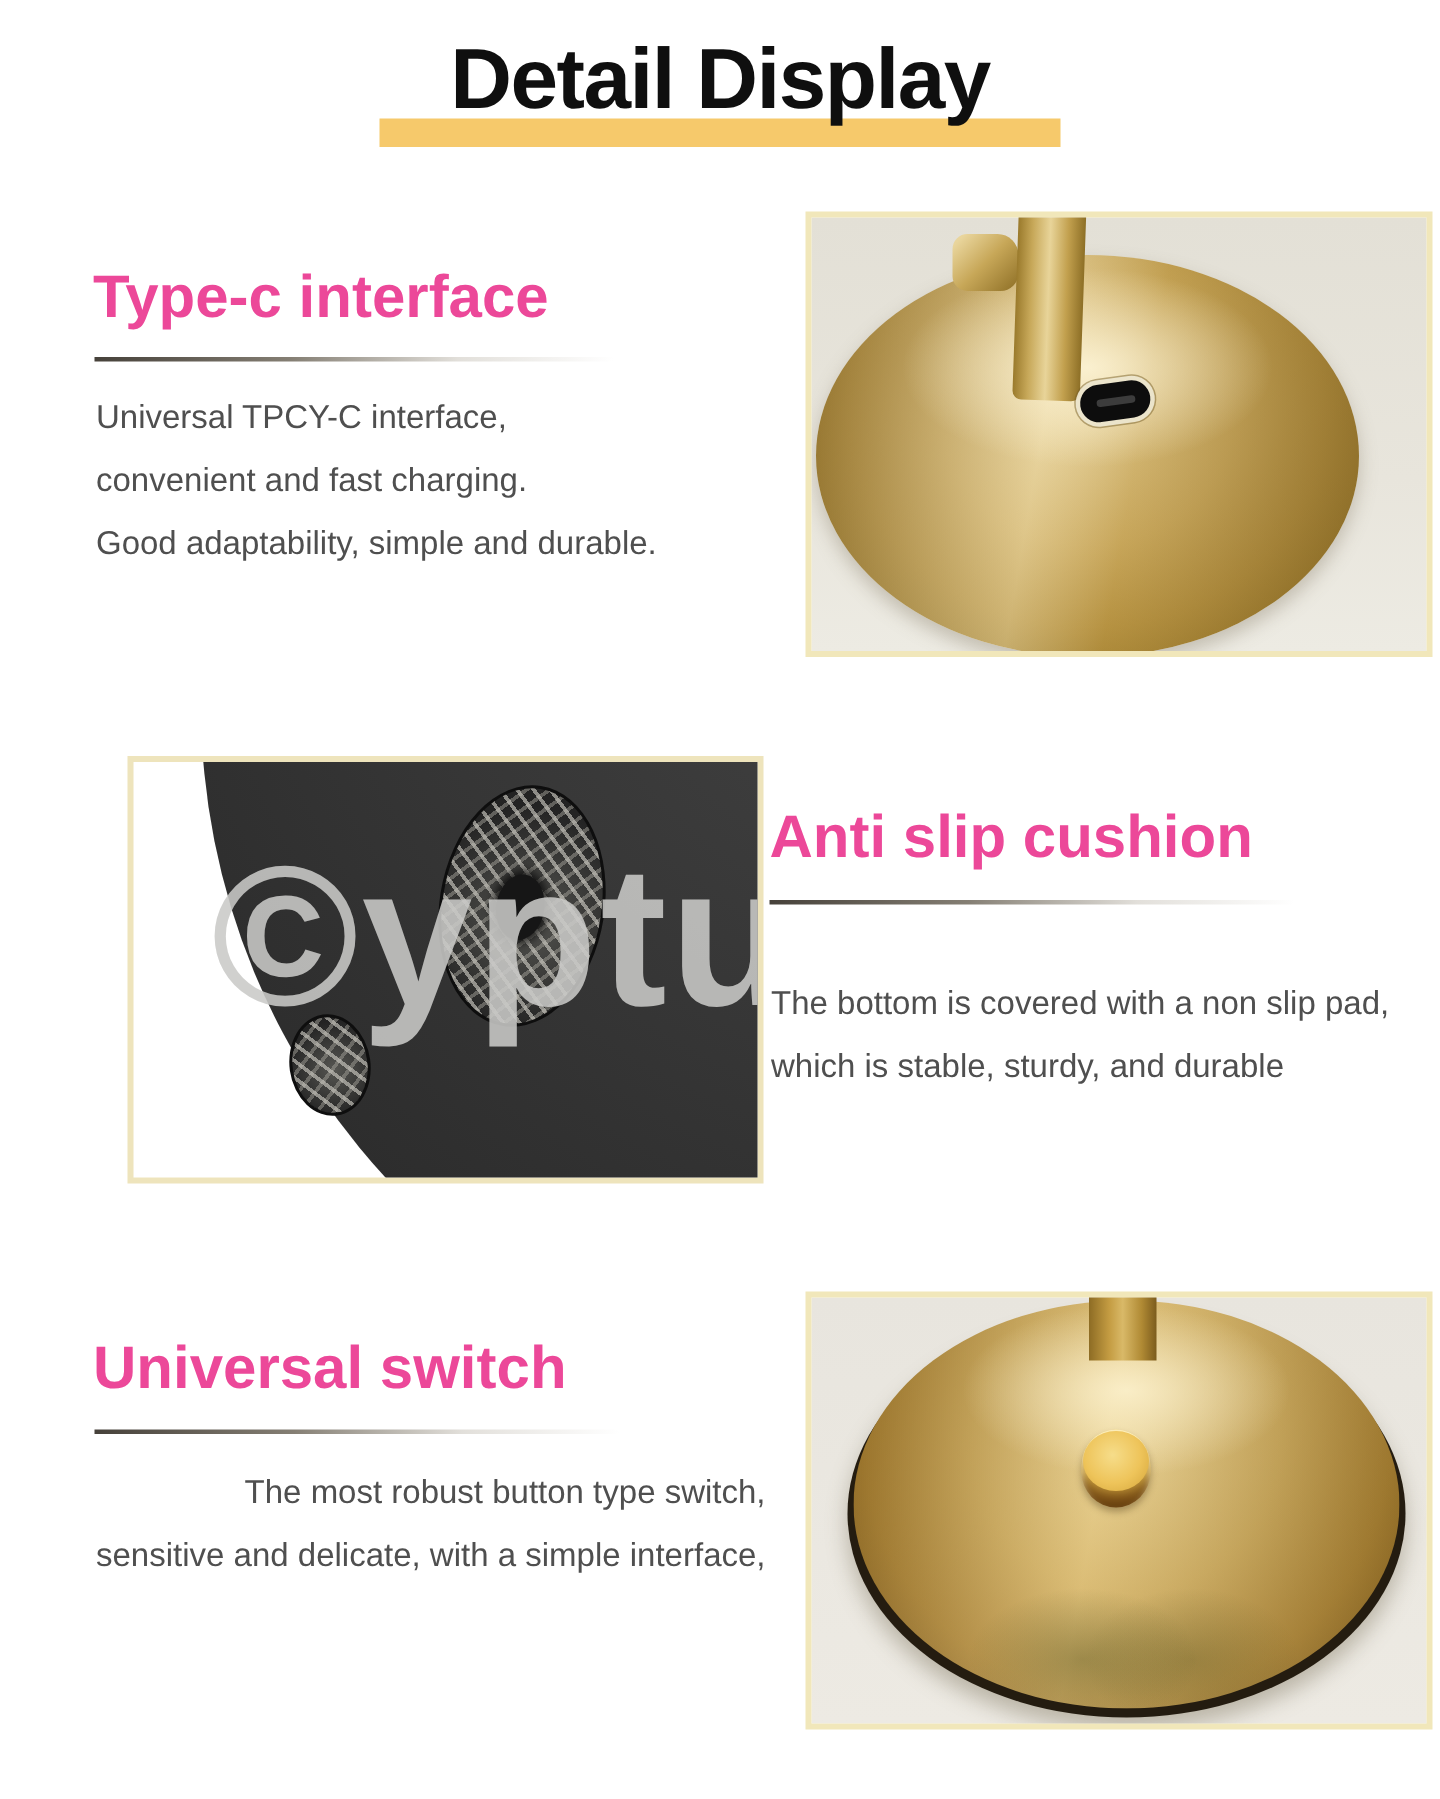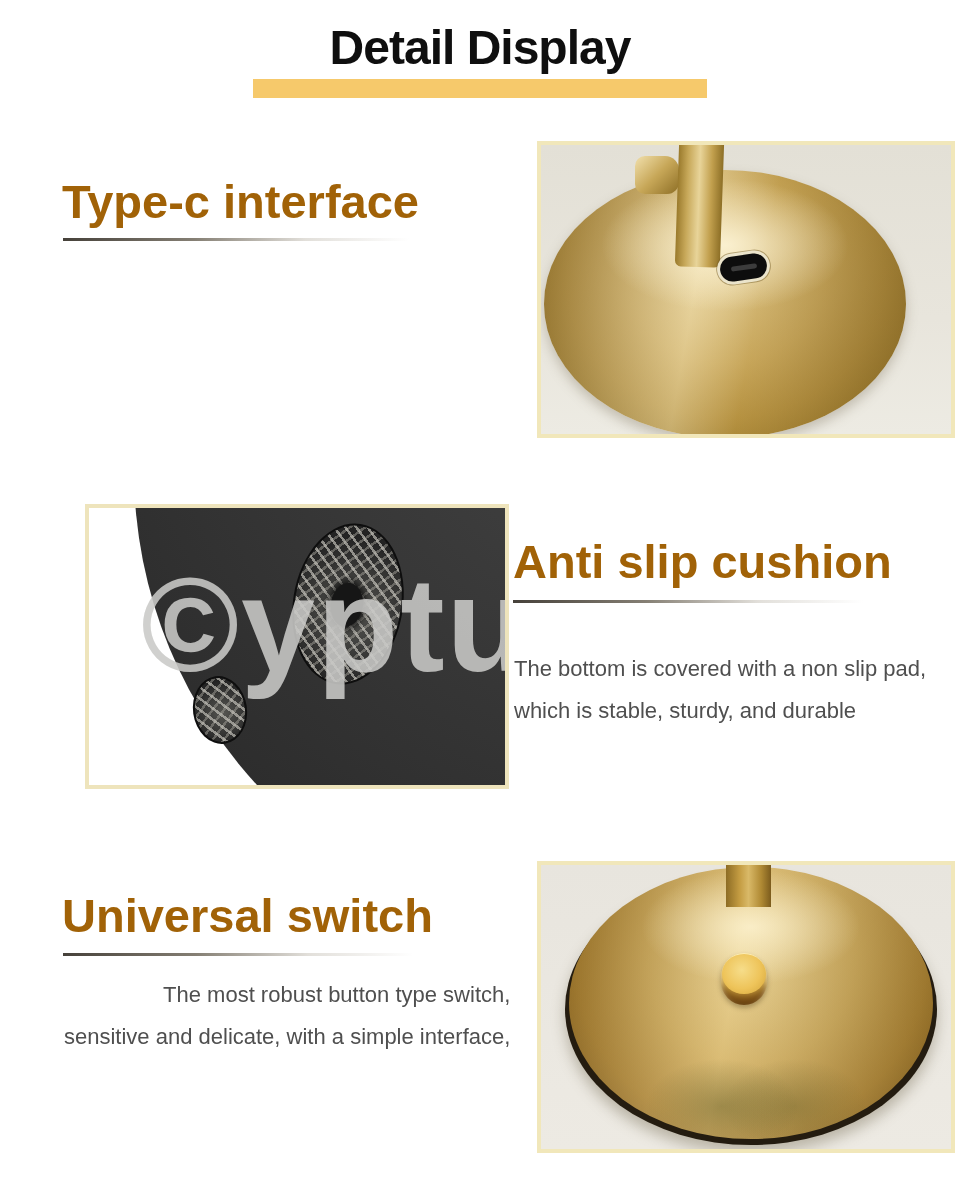--- a/index.html
+++ b/index.html
@@ -8,26 +8,26 @@
     font-family:"Liberation Sans","DejaVu Sans",sans-serif;
     overflow:hidden;margin:0 auto;
   }
   
   .title-highlight{
     position:absolute;left:253px;top:79px;width:454px;height:19px;
     background:#f6c96b;z-index:1;
   }
   .page-title{
     position:absolute;left:0;right:0;top:18px;margin:0;text-align:center;
-    font-size:48px;font-weight:700;color:#0f0f0f;letter-spacing:-1px;
+    font-size:57px;font-weight:700;color:#0f0f0f;letter-spacing:-1px;
     z-index:2;line-height:1.25;
   }
   
   .sec-heading{
-    position:absolute;margin:0;font-size:47px;font-weight:700;color:#a16207;
+    position:absolute;margin:0;font-size:40px;font-weight:700;color:#ec4899;
     letter-spacing:0;line-height:1.1;white-space:nowrap;
   }
   .sec-divider{
     position:absolute;height:3px;
     background:linear-gradient(to right,#46413a,#857f74 38%,rgba(210,206,198,.65) 70%,rgba(255,255,255,0));
   }
   .sec-lines{position:absolute;margin:0;}
   .sec-lines p{
     margin:0;font-size:22px;color:#4f4f4f;line-height:42px;white-space:nowrap;
   }
@@ -123,20 +123,25 @@
 </head>
 <body>
 
 <div class="page">
 
   <div class="title-highlight"></div>
   <h1 class="page-title">Detail Display</h1>
 
   <h2 class="sec-heading" style="left:62px;top:176px;">Type-c interface</h2>
   <div class="sec-divider" style="left:63px;top:238px;width:346px;"></div>
+  <div class="sec-lines" style="left:64px;top:257px;">
+    <p>Universal TPCY-C interface,</p>
+    <p>convenient and fast charging.</p>
+    <p>Good adaptability, simple and durable.</p>
+  </div>
 
   <figure class="photo photo-typec">
     <div class="dome1"></div>
     <div class="knob1"></div>
     <div class="pole1"></div>
     <div class="usb-port">
       <div class="usb-slot"></div>
     </div>
   </figure>
 

